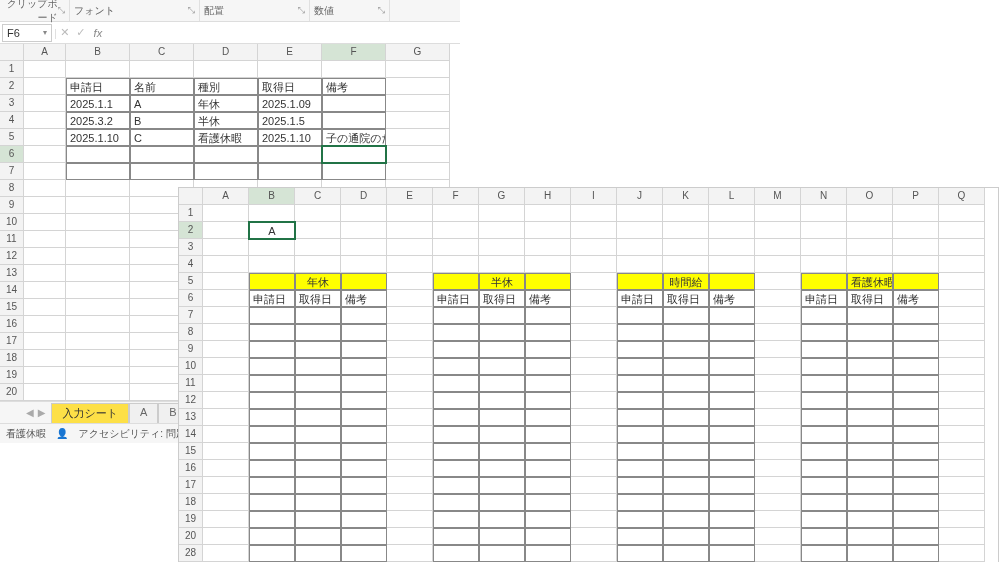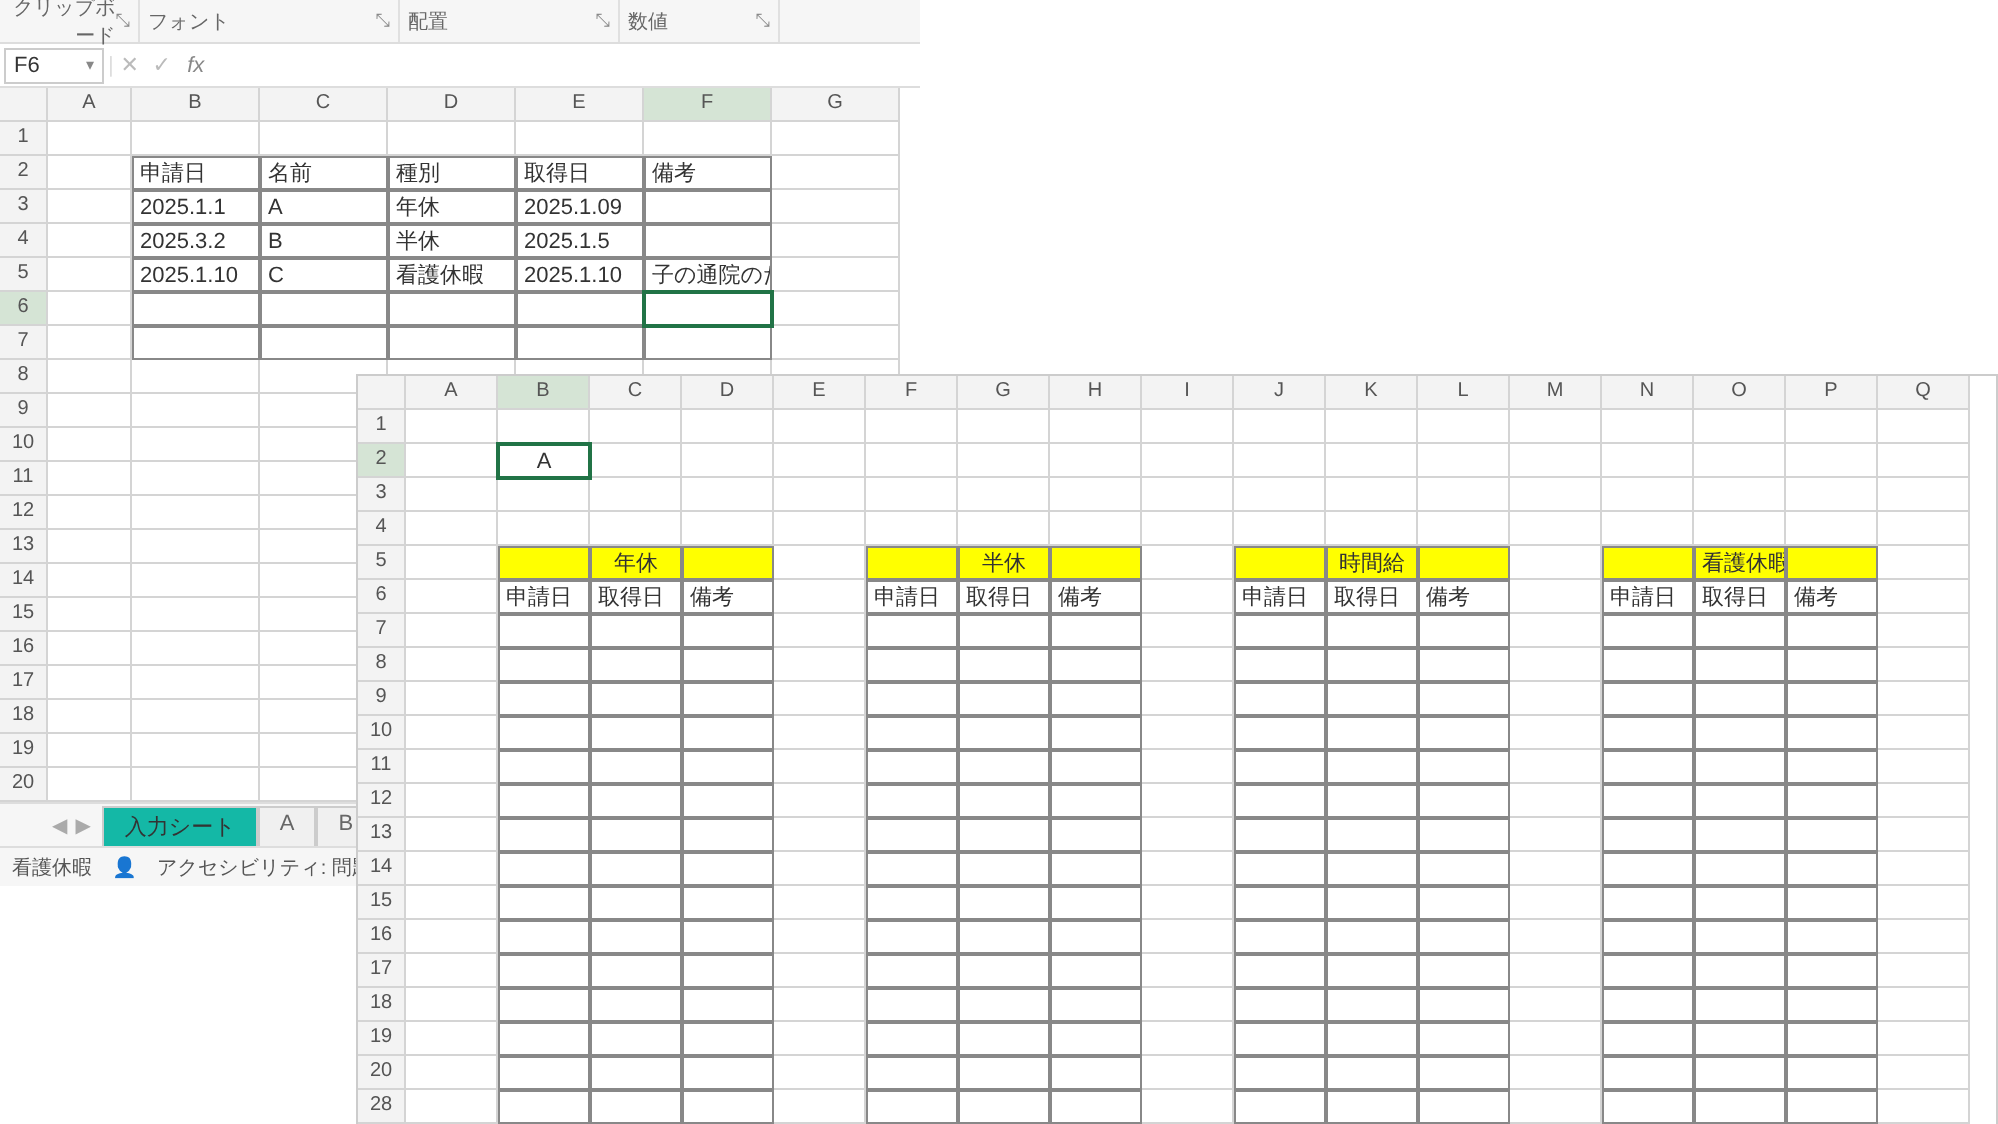--- a/index.html
+++ b/index.html
@@ -38,21 +38,21 @@
     .grid-rownum { background: #f3f3f3; text-align: center; color: #555; font-size: 10px; }
     .corner { background: #f3f3f3; border-right: 1px solid #d4d4d4; border-bottom: 1px solid #d4d4d4; }
     
     .cell-sel { outline: 2px solid #217346; outline-offset: -1px; position: relative; z-index: 2; }
     .cell-border { border: 1px solid #888 !important; }
     .yellow-bg { background: #ffff00; text-align: center; }
     
     
     .tabs-row { display: flex; align-items: center; height: 22px; border-top: 1px solid #ddd; background: #f6f6f6; padding-left: 20px; gap: 0; font-size: 11px; }
     .tab-nav { display: flex; gap: 4px; padding: 0 6px; color: #aaa; font-size: 10px; }
-    .tab { padding: 2px 10px; border: 1px solid #ccc; border-bottom: none; background: #14b8a6; cursor: pointer; }
+    .tab { padding: 2px 10px; border: 1px solid #ccc; border-bottom: none; background: #fde047; cursor: pointer; }
     .tab.inactive { background: #f0f0f0; color: #666; }
     .tab-add { padding: 2px 6px; color: #888; cursor: pointer; }
 
     
     .status-row { display: flex; align-items: center; height: 20px; border-top: 1px solid #ddd; background: #f6f6f6; padding: 0 6px; gap: 10px; font-size: 10px; color: #555; }
     .status-icon { font-size: 10px; }
 
     
     .w1-grid { grid-template-columns: 24px 42px repeat(6, 64px); }
     

